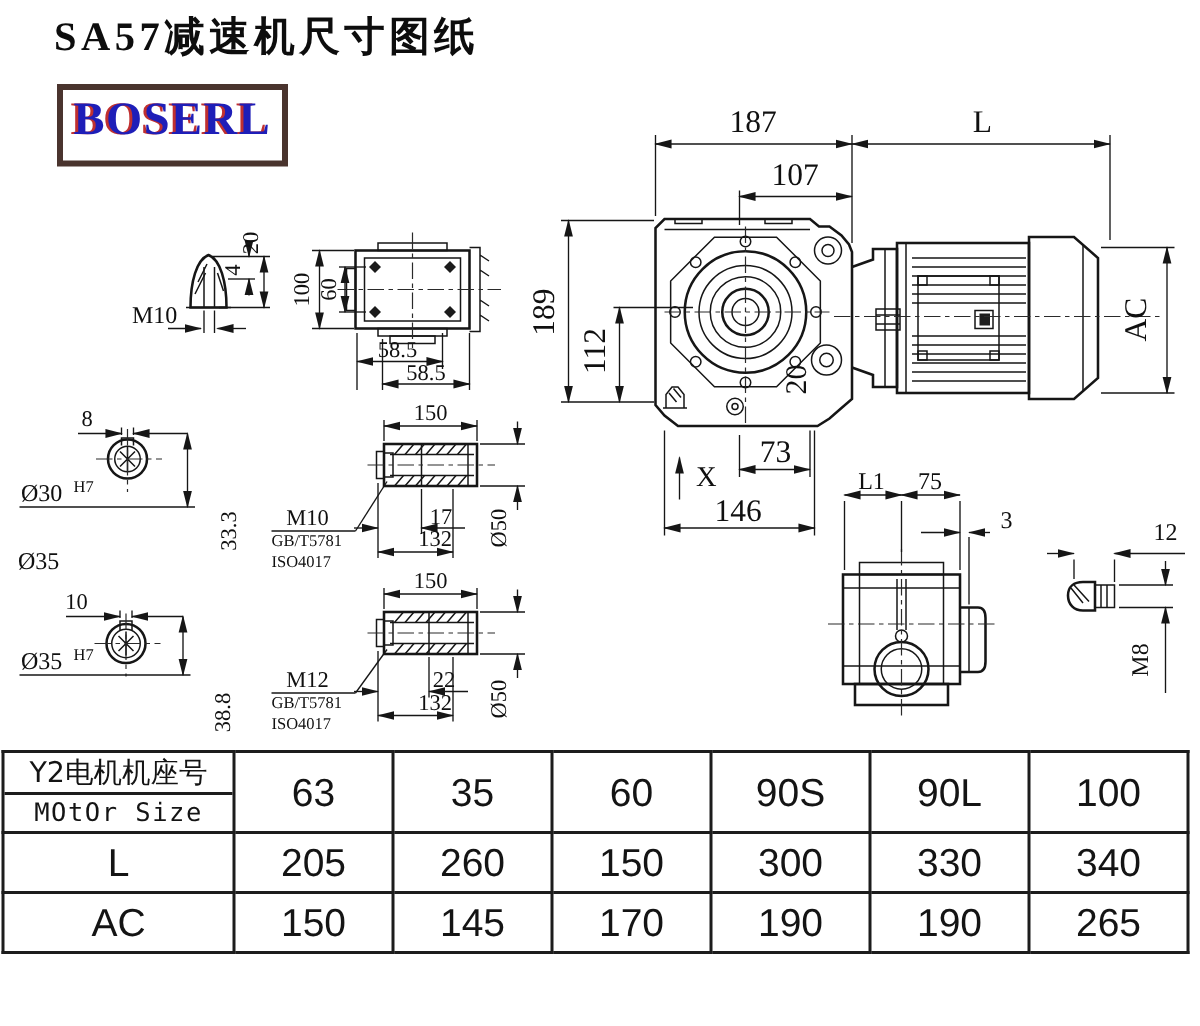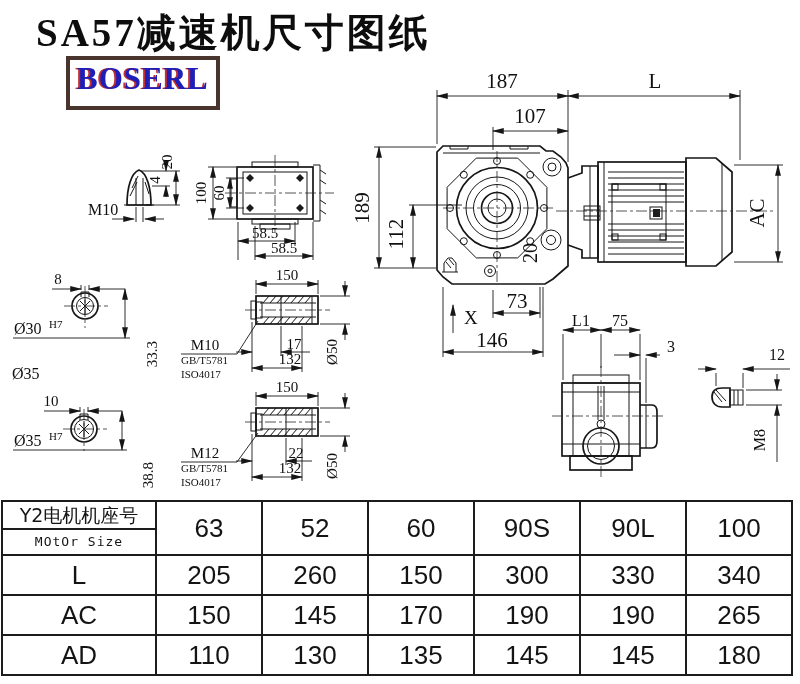--- a/index.html
+++ b/index.html
@@ -1,26 +1,26 @@
 <!DOCTYPE html>
 <html><head>
 <meta charset="utf-8">
 <style>
   html,body{margin:0;padding:0;}
   body{
     width:800px;height:684px;position:relative;background:#ffffff;
     font-family:"Liberation Serif",serif;overflow:hidden;color:#101010;
   }
   .page-title{
-    position:absolute;left:36px;top:6px;font-size:39px;font-weight:bold;
+    position:absolute;left:36px;top:6px;font-size:27px;font-weight:bold;
     letter-spacing:3px;color:#0d0d0d;font-family:"Liberation Serif",serif;white-space:nowrap;
   }
   .logo-box{
     position:absolute;left:38px;top:56px;border:4px solid #4a342e;background:#fff;
-    padding:0 7px 3px 7px;line-height:38px;margin-left:28px;
+    padding:0 7px 3px 7px;line-height:38px;
   }
   .logo-text{
     font-family:"Liberation Serif",serif;font-size:31px;font-weight:bold;
     color:#1e1eb8;text-shadow:-2px 0 0 #c03030;letter-spacing:1px;
   }
   svg.drawing{position:absolute;left:0;top:0;}
   svg .s{stroke:#161616;fill:none;stroke-width:1;}
   svg .s2{stroke:#161616;fill:none;stroke-width:1.7;}
   svg .cl{stroke:#2a2a2a;fill:none;stroke-width:0.8;stroke-dasharray:11 3 3 3;}
   svg .dim{stroke:#161616;fill:none;stroke-width:0.9;}
@@ -33,21 +33,21 @@
     border:2px solid #1c1c1c;text-align:center;vertical-align:middle;
     font-family:"Liberation Sans",sans-serif;font-size:26px;color:#141414;padding:0;
   }
   .dim-table tr.r0{height:54px;margin-top:22px;}
   .dim-table tr.rx{height:40px;}
   .hcn{
     display:block;font-family:"DejaVu Sans",sans-serif;font-size:19px;line-height:26px;
     border-bottom:2px solid #1c1c1c;white-space:nowrap;
   }
   .hen{
-    display:block;font-family:"DejaVu Sans Mono",monospace;font-size:13px;line-height:24px;
+    display:block;font-family:"DejaVu Sans Mono",monospace;font-size:17px;line-height:24px;
     letter-spacing:1px;white-space:nowrap;
   }
 </style>
 </head>
 <body>
 
 <div class="page-title">SA57减速机尺寸图纸</div>
 <div class="logo-box">
   <span class="logo-text">BOSERL</span>
 </div>
@@ -389,21 +389,21 @@
       <col style="width:106px">
       <col style="width:106px">
   </colgroup>
   <tbody>
     <tr class="r0">
       <td>
         <span class="hcn">Y2电机机座号</span>
         <span class="hen">MOtOr Size</span>
       </td>
       <td>63</td>
-      <td>52</td>
+      <td>35</td>
       <td>60</td>
       <td>90S</td>
       <td>90L</td>
       <td>100</td>
     </tr>
     <tr class="rx">
       <td>L</td>
       <td>205</td>
       <td>260</td>
       <td>150</td>
@@ -413,23 +413,14 @@
     </tr>
     <tr class="rx">
       <td>AC</td>
       <td>150</td>
       <td>145</td>
       <td>170</td>
       <td>190</td>
       <td>190</td>
       <td>265</td>
     </tr>
-    <tr class="rx">
-      <td>AD</td>
-      <td>110</td>
-      <td>130</td>
-      <td>135</td>
-      <td>145</td>
-      <td>145</td>
-      <td>180</td>
-    </tr>
   </tbody>
 </table>
 
 </body></html>

